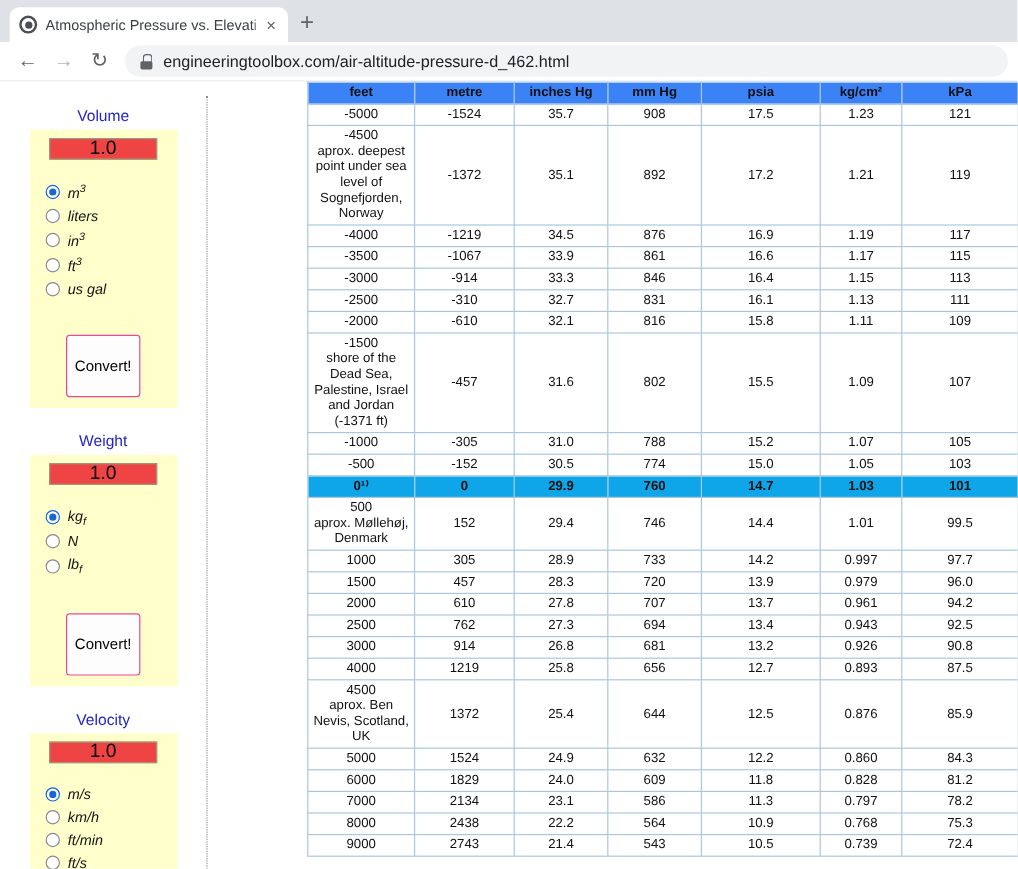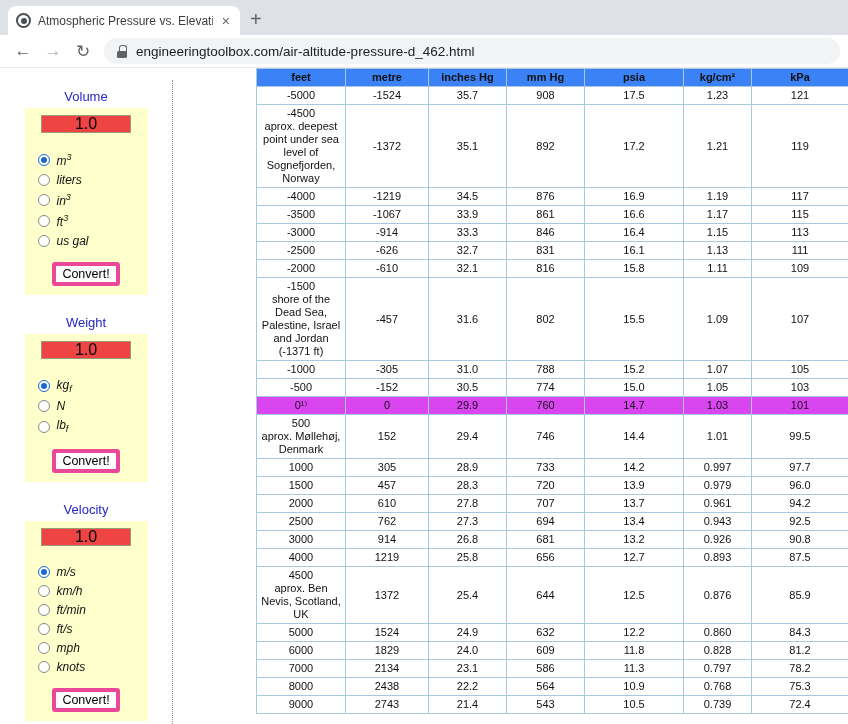--- a/index.html
+++ b/index.html
@@ -41,38 +41,38 @@
     text-align:center; font-size:16px; font-family:inherit; }
   .radios { text-align:left; padding-left:13px; margin-top:19px; }
   .radio-row { display:flex; align-items:center; gap:7px; margin:5px 0; font-size:12px;
     font-style:italic; color:#111; }
   .radio { width:12px; height:12px; border:1px solid #8a8a8a; border-radius:50%;
     background:#fff; flex:0 0 auto; position:relative; }
   .radio.checked { border-color:#1967d2; }
   .radio.checked::after { content:''; position:absolute; inset:2px; border-radius:50%;
     background:#1967d2; }
   .unit-label sup, .unit-label sub { font-size:9px; }
-  .convert-btn { margin-top:9px; font-size:12.5px; font-family:inherit; padding:1px 6px;
-    background:#fdfdfd; border:4px solid #ec4899; border-radius:3px; color:#000; }
+  .convert-btn { margin-top:26px; font-size:12.5px; font-family:inherit; padding:18px 6px;
+    background:#fdfdfd; border:1px solid #ec4899; border-radius:3px; color:#000; }
 
   
   .main { position:absolute; left:256px; top:0; }
   table { border-collapse:collapse; table-layout:fixed; width:592px; font-size:11px; }
   th, td { border:1px solid #a9c8de; text-align:center; vertical-align:middle;
     padding:2px 2px; line-height:13px; color:#111; }
   th { font-weight:bold; background:#3b82f6; }
   th:nth-child(1), td:nth-child(1) { width:89px; }
   th:nth-child(2), td:nth-child(2) { width:83px; }
   th:nth-child(3), td:nth-child(3) { width:78px; }
   th:nth-child(4), td:nth-child(4) { width:78px; }
   th:nth-child(5), td:nth-child(5) { width:99px; }
   th:nth-child(6), td:nth-child(6) { width:68px; }
   th:nth-child(7), td:nth-child(7) { width:97px; }
   td.feet { white-space:pre-line; }
-  tr.hl td { background:#d946ef; }
+  tr.hl td { background:#0ea5e9;font-weight:bold; }
 </style>
 </head>
 <body>
 
 <div class="tab-strip">
   <div class="tab">
     <span class="favicon"></span>
     <span class="tab-title">Atmospheric Pressure vs. Elevatic</span>
     <span class="tab-close">×</span>
   </div>
@@ -243,21 +243,21 @@
             <td class="feet">-3000</td>
             <td>-914</td>
             <td>33.3</td>
             <td>846</td>
             <td>16.4</td>
             <td>1.15</td>
             <td>113</td>
           </tr>
           <tr>
             <td class="feet">-2500</td>
-            <td>-626</td>
+            <td>-310</td>
             <td>32.7</td>
             <td>831</td>
             <td>16.1</td>
             <td>1.13</td>
             <td>111</td>
           </tr>
           <tr>
             <td class="feet">-2000</td>
             <td>-610</td>
             <td>32.1</td>

